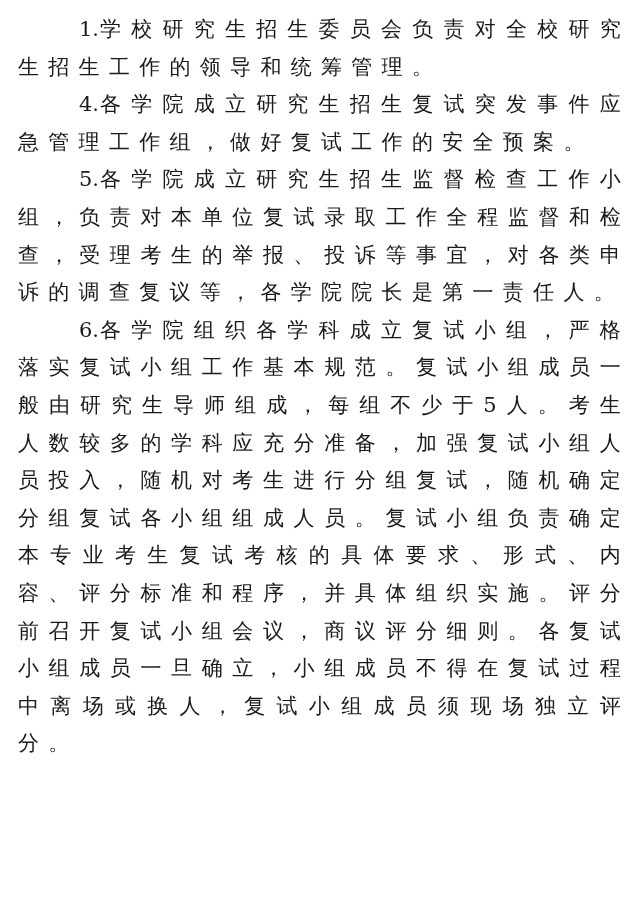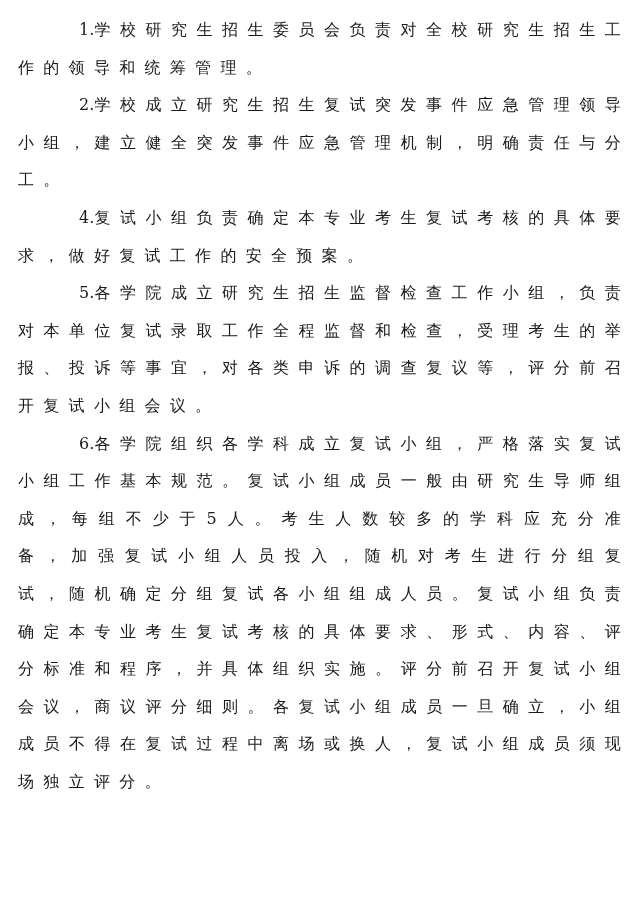--- a/index.html
+++ b/index.html
@@ -5,37 +5,36 @@
   html, body { margin: 0; padding: 0; background: #ffffff; }
   body { width: 633px; height: 916px; overflow: hidden; }
   .page {
     position: relative;
     width: 633px;
     height: 916px;
     padding: 11px 0 0 18px;
     box-sizing: border-box;
     font-family: "DejaVu Serif", "Liberation Serif", serif;
     color: #1a1a1a;
-    font-size: 16px;
+    font-size: 21px;
     line-height: 37.6px;
   }
   .para {
     margin: 0;
     width: 612px;
     text-indent: 61px;
     letter-spacing: 9.3px;
     text-align: justify;
     text-align-last: left;
     word-break: break-all;
   }
   .para .num { letter-spacing: 0; }
 </style>
 </head>
 <body>
 
 <div class="page">
   <p class="para"><span class="num">1.</span><span>学校研究生招生委员会负责对全校研究生招生工作的领导和统筹管理。</span></p>
-  <p class="para"><span class="num">2.</span><span>学校成立研究生招生复试突发事件应急管理领导小组，建立健全突发事件应急管理机制，明确责任与分工。</span></p>
-  <p class="para"><span class="num">4.</span><span>复试小组负责确定本专业考生复试考核的具体要求，做好复试工作的安全预案。</span></p>
-  <p class="para"><span class="num">5.</span><span>各学院成立研究生招生监督检查工作小组，负责对本单位复试录取工作全程监督和检查，受理考生的举报、投诉等事宜，对各类申诉的调查复议等，评分前召开复试小组会议。</span></p>
+  <p class="para"><span class="num">4.</span><span>各学院成立研究生招生复试突发事件应急管理工作组，做好复试工作的安全预案。</span></p>
+  <p class="para"><span class="num">5.</span><span>各学院成立研究生招生监督检查工作小组，负责对本单位复试录取工作全程监督和检查，受理考生的举报、投诉等事宜，对各类申诉的调查复议等，各学院院长是第一责任人。</span></p>
   <p class="para"><span class="num">6.</span><span>各学院组织各学科成立复试小组，严格落实复试小组工作基本规范。复试小组成员一般由研究生导师组成，每组不少于5人。考生人数较多的学科应充分准备，加强复试小组人员投入，随机对考生进行分组复试，随机确定分组复试各小组组成人员。复试小组负责确定本专业考生复试考核的具体要求、形式、内容、评分标准和程序，并具体组织实施。评分前召开复试小组会议，商议评分细则。各复试小组成员一旦确立，小组成员不得在复试过程中离场或换人，复试小组成员须现场独立评分。</span></p>
 
 </div>
 
 </body></html>

